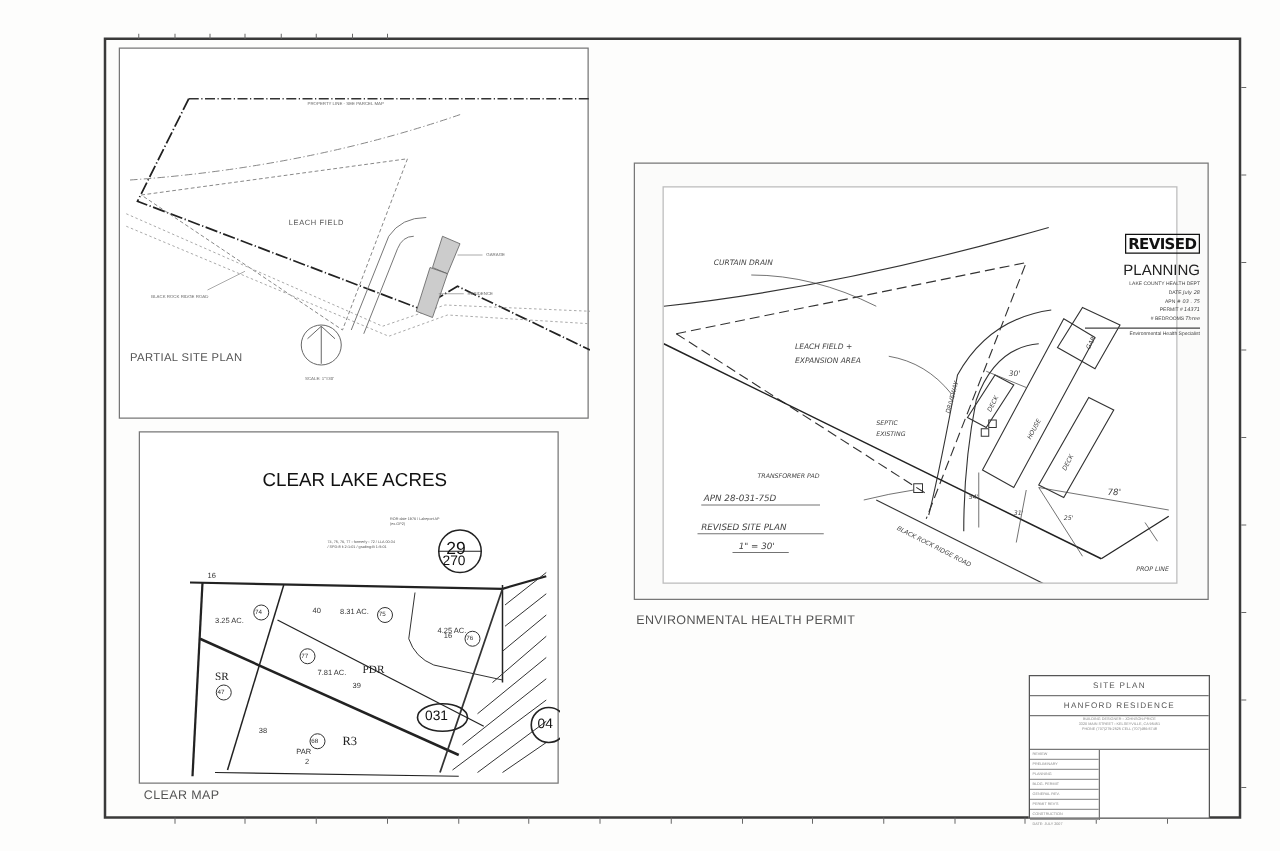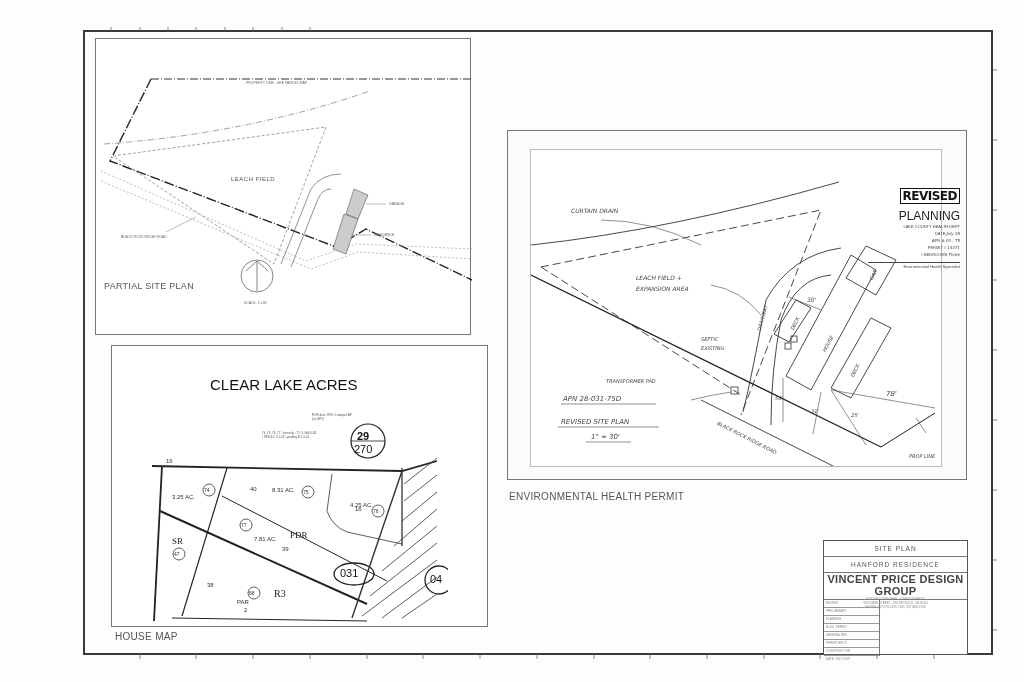--- a/index.html
+++ b/index.html
@@ -97,21 +97,21 @@
   </svg>
   <div class="abs" style="left:150px;top:42px;font-size:3.5px;color:#666;">PROPERTY LINE - SEE PARCEL MAP</div>
   <div class="abs" style="left:135px;top:137px;font-size:6px;color:#555;letter-spacing:0.5px;">LEACH FIELD</div>
   <div class="abs" style="left:293px;top:163px;font-size:3.5px;color:#666;">GARAGE</div>
   <div class="abs" style="left:278px;top:194px;font-size:3.5px;color:#666;">RESIDENCE</div>
   <div class="abs" style="left:25px;top:196px;font-size:3.5px;color:#666;">BLACK ROCK RIDGE ROAD</div>
   <div class="abs" style="left:148px;top:262px;font-size:3.5px;color:#666;">SCALE: 1"=30'</div>
   <div class="abs caption" style="left:8px;top:242px;font-size:9px;">PARTIAL SITE PLAN</div>
 </div>
 
-<div class="abs panel" style="left:111px;top:345px;width:377px;height:282px;">
+<div class="abs panel" style="left:111px;top:345px;width:336px;height:282px;">
   <svg width="336" height="282">
 
     <path d="M40 120 L290 125 L325 115" stroke="#222" stroke-width="1.8" fill="none"></path>
     <path d="M50 120 L42 275" stroke="#222" stroke-width="1.8" fill="none"></path>
     <path d="M48 165 L255 258" stroke="#222" stroke-width="2" fill="none"></path>
     <path d="M290 122 L290 200" stroke="#222" stroke-width="1.2" fill="none"></path>
     <path d="M115 122 L70 270" stroke="#222" stroke-width="1.2" fill="none"></path>
     <path d="M110 150 L275 235" stroke="#222" stroke-width="1" fill="none"></path>
     <path d="M220 128 L215 165 Q220 180 235 186 L290 198" stroke="#333" stroke-width="0.8" fill="none"></path>
     <path d="M60 272 L255 275" stroke="#222" stroke-width="1" fill="none"></path>
@@ -136,21 +136,21 @@
     <circle cx="327" cy="234" r="14" stroke="#222" stroke-width="1.3" fill="none"></circle>
 
     <circle cx="97" cy="144" r="6" stroke="#333" stroke-width="0.8" fill="none"></circle>
     <circle cx="196" cy="146" r="6" stroke="#333" stroke-width="0.8" fill="none"></circle>
     <circle cx="266" cy="165" r="6" stroke="#333" stroke-width="0.8" fill="none"></circle>
     <circle cx="134" cy="179" r="6" stroke="#333" stroke-width="0.8" fill="none"></circle>
     <circle cx="67" cy="208" r="6" stroke="#333" stroke-width="0.8" fill="none"></circle>
     <circle cx="142" cy="247" r="6" stroke="#333" stroke-width="0.8" fill="none"></circle>
   </svg>
   <div class="abs" style="left:98px;top:30px;font-size:15px;color:#111;">CLEAR LAKE ACRES</div>
-  <div class="abs" style="left:245px;top:84px;font-size:11px;color:#111;font-weight:bold;">29</div>
+  <div class="abs" style="left:245px;top:84px;font-size:14px;color:#111;">29</div>
   <div class="abs" style="left:242px;top:97px;font-size:11px;color:#111;">270</div>
   <div class="abs" style="left:228px;top:221px;font-size:11px;color:#111;">031</div>
   <div class="abs" style="left:318px;top:227px;font-size:11px;color:#111;">04</div>
   <div class="abs" style="left:178px;top:184px;font-size:9px;font-family:'Liberation Serif',serif;color:#222;">PDR</div>
   <div class="abs" style="left:60px;top:190px;font-size:9px;font-family:'Liberation Serif',serif;color:#222;">SR</div>
   <div class="abs" style="left:162px;top:242px;font-size:10px;font-family:'Liberation Serif',serif;color:#222;">R3</div>
   <div class="abs" style="left:125px;top:253px;font-size:6px;color:#333;">PAR</div>
   <div class="abs" style="left:132px;top:261px;font-size:6px;color:#333;">2</div>
   <div class="abs" style="left:54px;top:112px;font-size:6px;color:#333;">16</div>
   <div class="abs" style="left:138px;top:140px;font-size:6px;color:#333;">40</div>
@@ -163,21 +163,21 @@
   <div class="abs" style="left:129px;top:176px;font-size:5px;color:#333;">77</div>
   <div class="abs" style="left:142px;top:190px;font-size:6px;color:#333;">7.81 AC.</div>
   <div class="abs" style="left:170px;top:200px;font-size:6px;color:#333;">39</div>
   <div class="abs" style="left:95px;top:236px;font-size:6px;color:#333;">38</div>
   <div class="abs" style="left:62px;top:205px;font-size:5px;color:#333;">47</div>
   <div class="abs" style="left:137px;top:244px;font-size:5px;color:#333;">68</div>
   <div class="abs" style="left:243px;top:160px;font-size:6px;color:#333;">16</div>
   <div class="abs" style="left:200px;top:67px;font-size:3px;color:#555;width:50px;">ROR date 1976 / Lakeport AP (ex.GP2)</div>
   <div class="abs" style="left:150px;top:85px;font-size:3px;color:#555;width:55px;">74, 75, 76, 77 - formerly - 72 / LLA 00-34 / SPD-8 k 2-1-01 / grading-B 1-5-01</div>
 </div>
-<div class="abs caption" style="left:115px;top:631px;">HOUSE MAP</div>
+<div class="abs caption" style="left:115px;top:631px;">CLEAR MAP</div>
 
 <div class="abs panel" style="left:507px;top:130px;width:460px;height:350px;background:#fbfbfa;">
   <div class="abs" style="left:22px;top:18px;width:410px;height:316px;border:1px solid #bbb;background:#fff;">
     <svg width="410" height="316">
 
       <path d="M0 95 Q140 80 308 32" stroke="#333" stroke-width="0.9" fill="none"></path>
 
       <path d="M10 117 L290 60 L210 265" stroke="#333" stroke-width="0.9" stroke-dasharray="8 4" fill="none"></path>
       <path d="M10 117 L210 245" stroke="#333" stroke-width="0.9" stroke-dasharray="8 4" fill="none"></path>
 
@@ -245,21 +245,20 @@
   <div class="line"><span># BEDROOMS</span> <span class="handwrite">Three</span></div>
   <div class="line" style="border-top:0.5px solid #444;margin-top:4px;">Environmental Health Specialist</div>
 </div>
 
 <div class="abs caption" style="left:509px;top:491px;">ENVIRONMENTAL HEALTH PERMIT</div>
 
 <div class="abs tb">
   <div class="tb-row tb-r1">SITE PLAN</div>
   <div class="tb-row tb-r2">HANFORD RESIDENCE</div>
   <div class="tb-row tb-r3">
-    <div class="tb-firm">VINCENT PRICE DESIGN GROUP</div>
     <div class="tb-small">BUILDING DESIGNER - JOHNSON-PRICE</div>
     <div class="tb-small">3320 MAIN STREET - KELSEYVILLE, CA 95451</div>
     <div class="tb-small">PHONE (707)279-2525  CELL (707)486-5748</div>
   </div>
   <div class="tb-grid">
     <div class="tb-left"></div>
     <div class="tb-mid">
       <div>REVIEW</div>
       <div>PRELIMINARY</div>
       <div>PLANNING</div>

